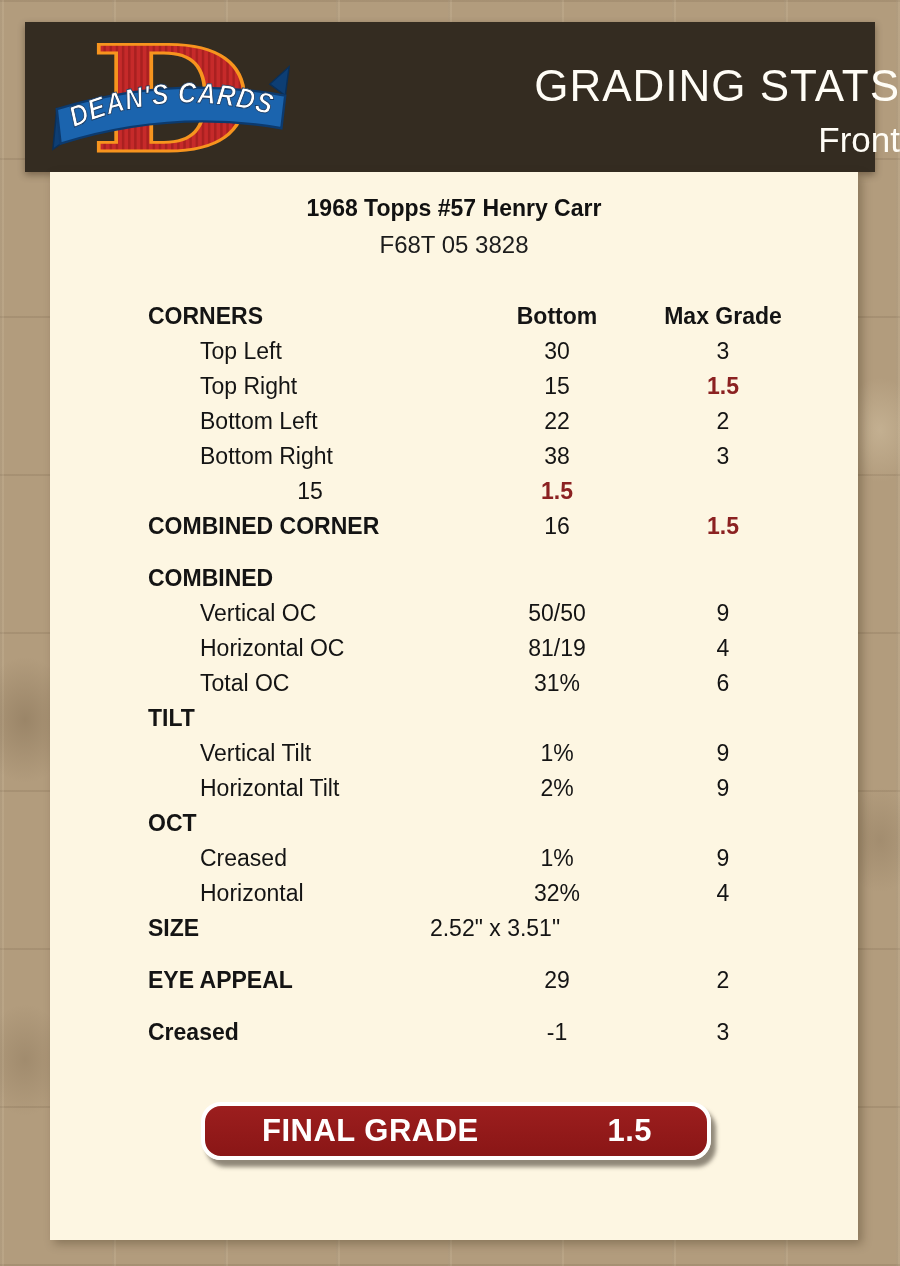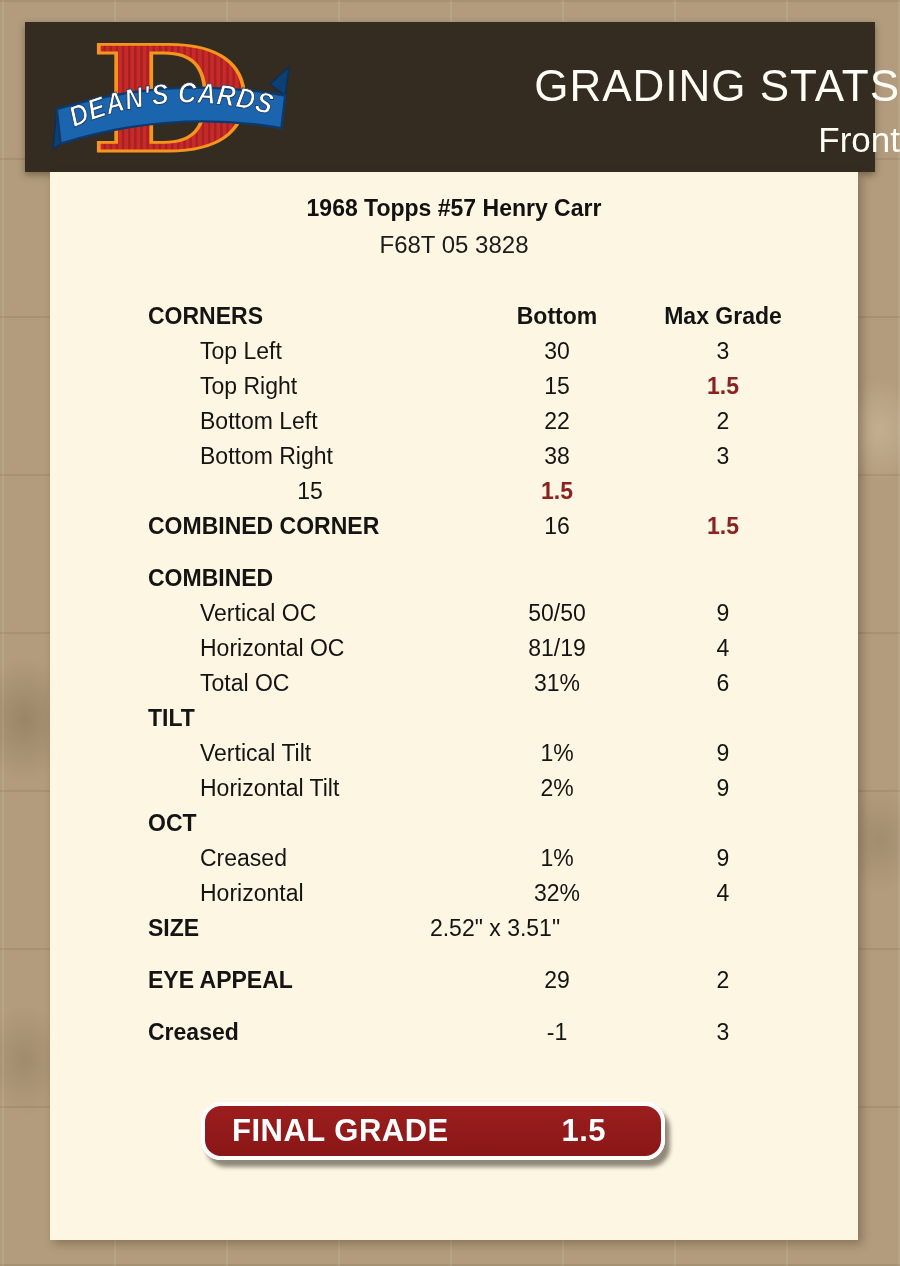--- a/index.html
+++ b/index.html
@@ -39,26 +39,26 @@
   .stats { margin:40px 0 0 98px; width:656px; font-size:23px; color:#141414; }
   .row { display:grid; grid-template-columns:324px 170px 162px; height:35px; align-items:center; }
   .row .val, .row .grd { text-align:center; }
   .row.item .lbl { padding-left:52px; }
   .row.section .lbl { font-weight:bold; }
   .row.head .lbl, .row.head .val, .row.head .grd { font-weight:bold; }
   .grd.red { color:#8b2121; font-weight:bold; }
   .gap { height:17px; }
   .row.size-row .val { transform:translateX(-62px); }
   .final-grade {
-    position:absolute; left:151px; top:930px; width:464px; height:58px;
+    position:absolute; left:151px; top:930px; width:510px; height:58px;
     background:linear-gradient(#9c1e1e,#8a1616);
     border:4px solid #ffffff; border-radius:20px;
     box-shadow:5px 7px 4px rgba(132,124,110,0.9);
     display:flex; align-items:center; justify-content:space-between;
-    padding:0 55px 0 27px; color:#ffffff; font-size:31px; font-weight:bold;
+    padding:0 55px 0 57px; color:#ffffff; font-size:31px; font-weight:bold;
     letter-spacing:0.5px;
   }
 </style>
 </head>
 <body>
 
 <div class="page">
 
   <div class="header">
     <div class="logo">

